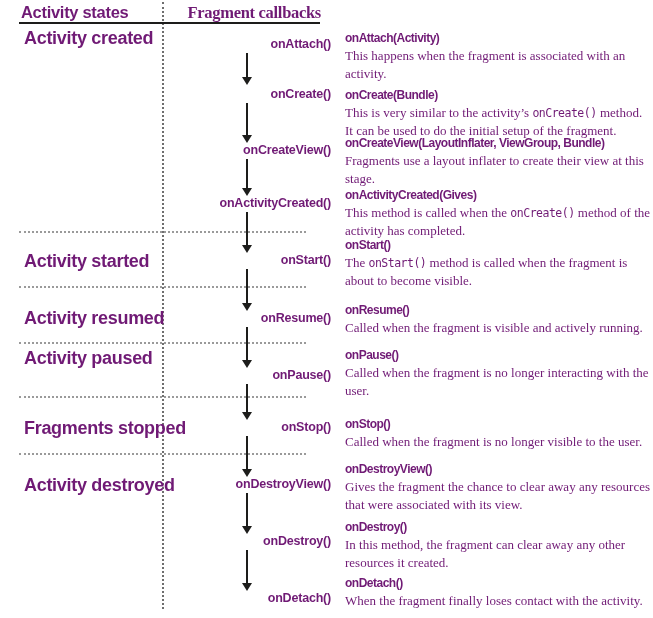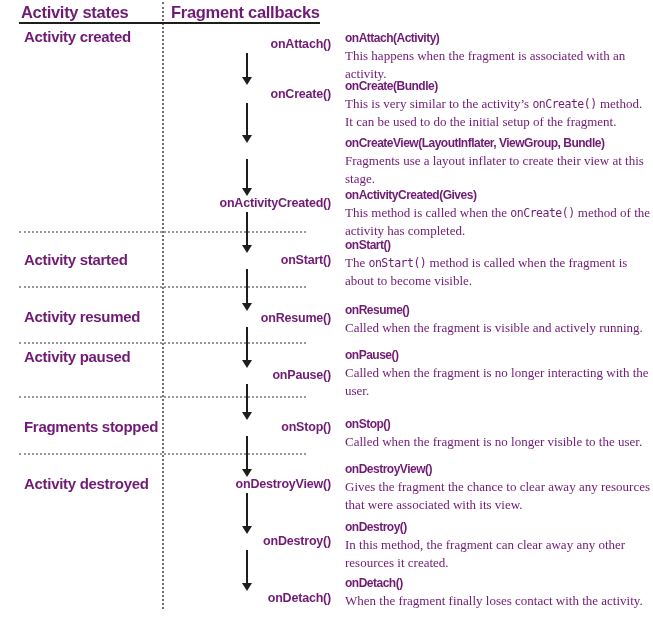--- a/index.html
+++ b/index.html
@@ -7,22 +7,22 @@
     position:relative; width:653px; height:618px; background:#ffffff;
     color:#701a75; font-family:"Liberation Sans", sans-serif; overflow:hidden;
   }
   .vline { position:absolute; left:162px; top:2px; height:607px; width:0;
            border-left:2px dotted #6e6e6e; }
   .hrule { position:absolute; left:19px; top:22px; width:301px; height:0;
            border-top:2px solid #1d1d1b; }
   .hdr { position:absolute; top:3px; font-weight:bold; font-size:16.5px;
          letter-spacing:-0.3px; white-space:nowrap; }
   .hdr-left  { left:21px; }
-  .hdr-right { left:171px; width:150px; text-align:left; }
-  .state { position:absolute; left:24px; font-weight:bold; font-size:15px;
+  .hdr-right { left:171px; width:150px; text-align:right;font-family:Liberation Serif, serif; }
+  .state { position:absolute; left:24px; font-weight:bold; font-size:18px;
            letter-spacing:-0.3px; white-space:nowrap; }
   .sep { position:absolute; left:19px; width:287px; height:0;
          border-top:2px dotted #9a9a9a; }
   .cb { position:absolute; left:163px; width:168px; text-align:right;
         font-weight:bold; font-size:12.5px; letter-spacing:-0.2px; white-space:nowrap; }
   .arrow { position:absolute; left:246px; width:2px; background:#1d1d1b; }
   .arrow::after { content:""; position:absolute; left:-4.5px; bottom:-8px;
         width:0; height:0; border-left:5.5px solid transparent;
         border-right:5.5px solid transparent; border-top:8px solid #1d1d1b; }
   .desc { position:absolute; left:345px; width:307px; }
@@ -53,20 +53,21 @@
   <div class="state" style="top:475px">Activity destroyed</div>
 
   <div class="sep" style="top:231px"></div>
   <div class="sep" style="top:286px"></div>
   <div class="sep" style="top:342px"></div>
   <div class="sep" style="top:396px"></div>
   <div class="sep" style="top:453px"></div>
 
   <div class="cb" style="top:37px">onAttach()</div>
   <div class="cb" style="top:87px">onCreate()</div>
+  <div class="cb" style="top:143px">onCreateView()</div>
   <div class="cb" style="top:196px">onActivityCreated()</div>
   <div class="cb" style="top:253px">onStart()</div>
   <div class="cb" style="top:311px">onResume()</div>
   <div class="cb" style="top:368px">onPause()</div>
   <div class="cb" style="top:420px">onStop()</div>
   <div class="cb" style="top:477px">onDestroyView()</div>
   <div class="cb" style="top:534px">onDestroy()</div>
   <div class="cb" style="top:591px">onDetach()</div>
 
   <div class="arrow" style="top:53px;height:24px"></div>
@@ -77,21 +78,21 @@
   <div class="arrow" style="top:327px;height:33px"></div>
   <div class="arrow" style="top:384px;height:28px"></div>
   <div class="arrow" style="top:436px;height:33px"></div>
   <div class="arrow" style="top:493px;height:33px"></div>
   <div class="arrow" style="top:550px;height:33px"></div>
 
   <div class="desc" style="top:31px">
     <div class="dh">onAttach(Activity)</div>
     <div class="db"><span>This happens when the fragment is associated with an activity.</span></div>
   </div>
-  <div class="desc" style="top:79px">
+  <div class="desc" style="top:88px">
     <div class="dh">onCreate(Bundle)</div>
     <div class="db"><span>This is very similar to the activity’s </span><span class="mono">onCreate()</span><span> method. It can be used to do the initial setup of the fragment.</span></div>
   </div>
   <div class="desc" style="top:136px">
     <div class="dh">onCreateView(LayoutInflater, ViewGroup, Bundle)</div>
     <div class="db"><span>Fragments use a layout inflater to create their view at this stage.</span></div>
   </div>
   <div class="desc" style="top:188px">
     <div class="dh">onActivityCreated(Gives)</div>
     <div class="db"><span>This method is called when the </span><span class="mono">onCreate()</span><span> method of the activity has completed.</span></div>

